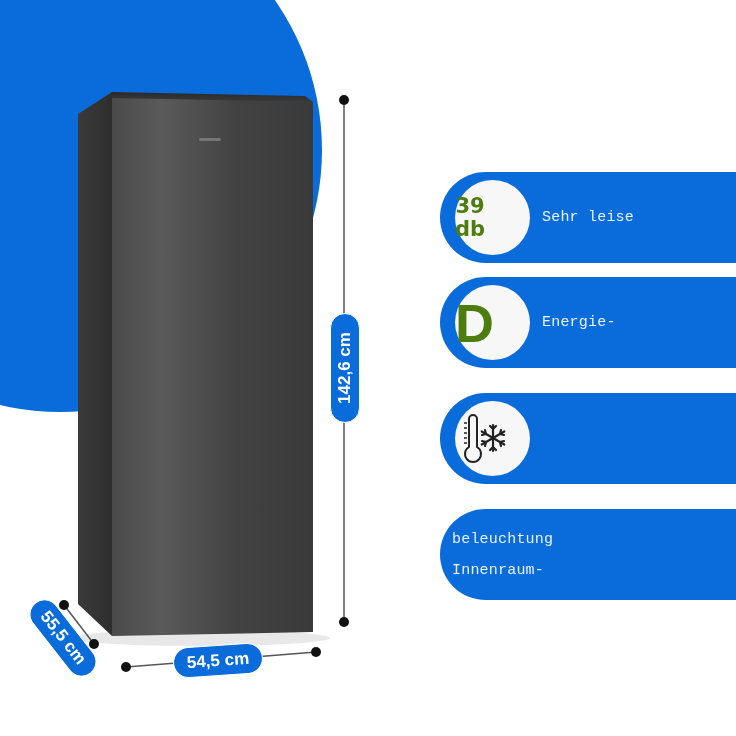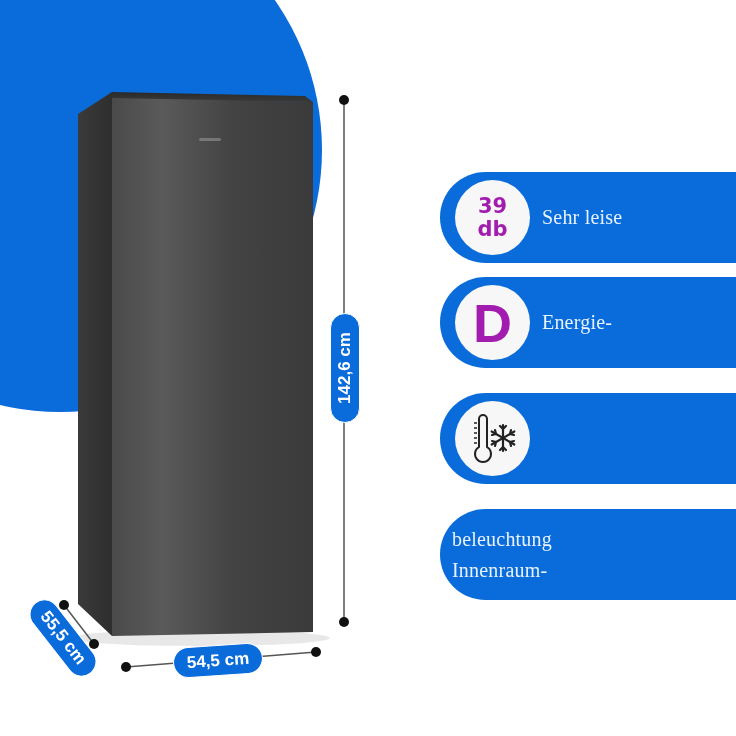--- a/index.html
+++ b/index.html
@@ -12,22 +12,22 @@
 
   
   .dim-svg { position:absolute; left:0; top:0; }
   .dim-label { position:absolute; background:#0a6cdb; color:#fff; font-family:"Liberation Sans", sans-serif; font-weight:bold; font-size:17px; display:flex; align-items:center; justify-content:center; border-radius:16px; white-space:nowrap; border:1.5px solid #ffffff; box-sizing:border-box; }
   .dim-height { left:290px; top:353px; width:110px; height:30px; transform:rotate(-90deg); }
   .dim-width { left:173px; top:645px; width:90px; height:31px; transform:rotate(-4deg); }
   .dim-depth { left:18px; top:623px; width:90px; height:30px; transform:rotate(52deg); }
 
   
   .pill { position:absolute; left:440px; width:320px; height:91px; background:#0a6cdb; border-radius:46px 0 0 46px; display:flex; align-items:center; }
-  .pill .badge { width:75px; height:75px; margin-left:15px; border-radius:50%; background:#f7f7f7; display:flex; align-items:center; justify-content:center; flex-shrink:0; color:#a21caf; }
-  .pill .text { margin-left:12px; color:#e9f2ff; font-family:Liberation Serif, serif; font-size:20px; line-height:31px; letter-spacing:0.2px; }
+  .pill .badge { width:75px; height:75px; margin-left:15px; border-radius:50%; background:#f7f7f7; display:flex; align-items:center; flex-shrink:0; color:#4d7c0f; }
+  .pill .text { margin-left:12px; color:#e9f2ff; font-family:Liberation Mono, monospace; font-size:15px; line-height:31px; letter-spacing:0.2px; }
   .pill .text div { white-space:nowrap; }
   .badge-db { font-family:"DejaVu Sans", sans-serif; font-weight:bold; font-size:21px; line-height:23px; text-align:center; }
   .badge-d { font-family:"Liberation Sans", sans-serif; font-weight:bold; font-size:54px; line-height:54px; }
 </style>
 </head>
 <body>
 
 <div class="blob"></div>
 
 <div class="fridge">

